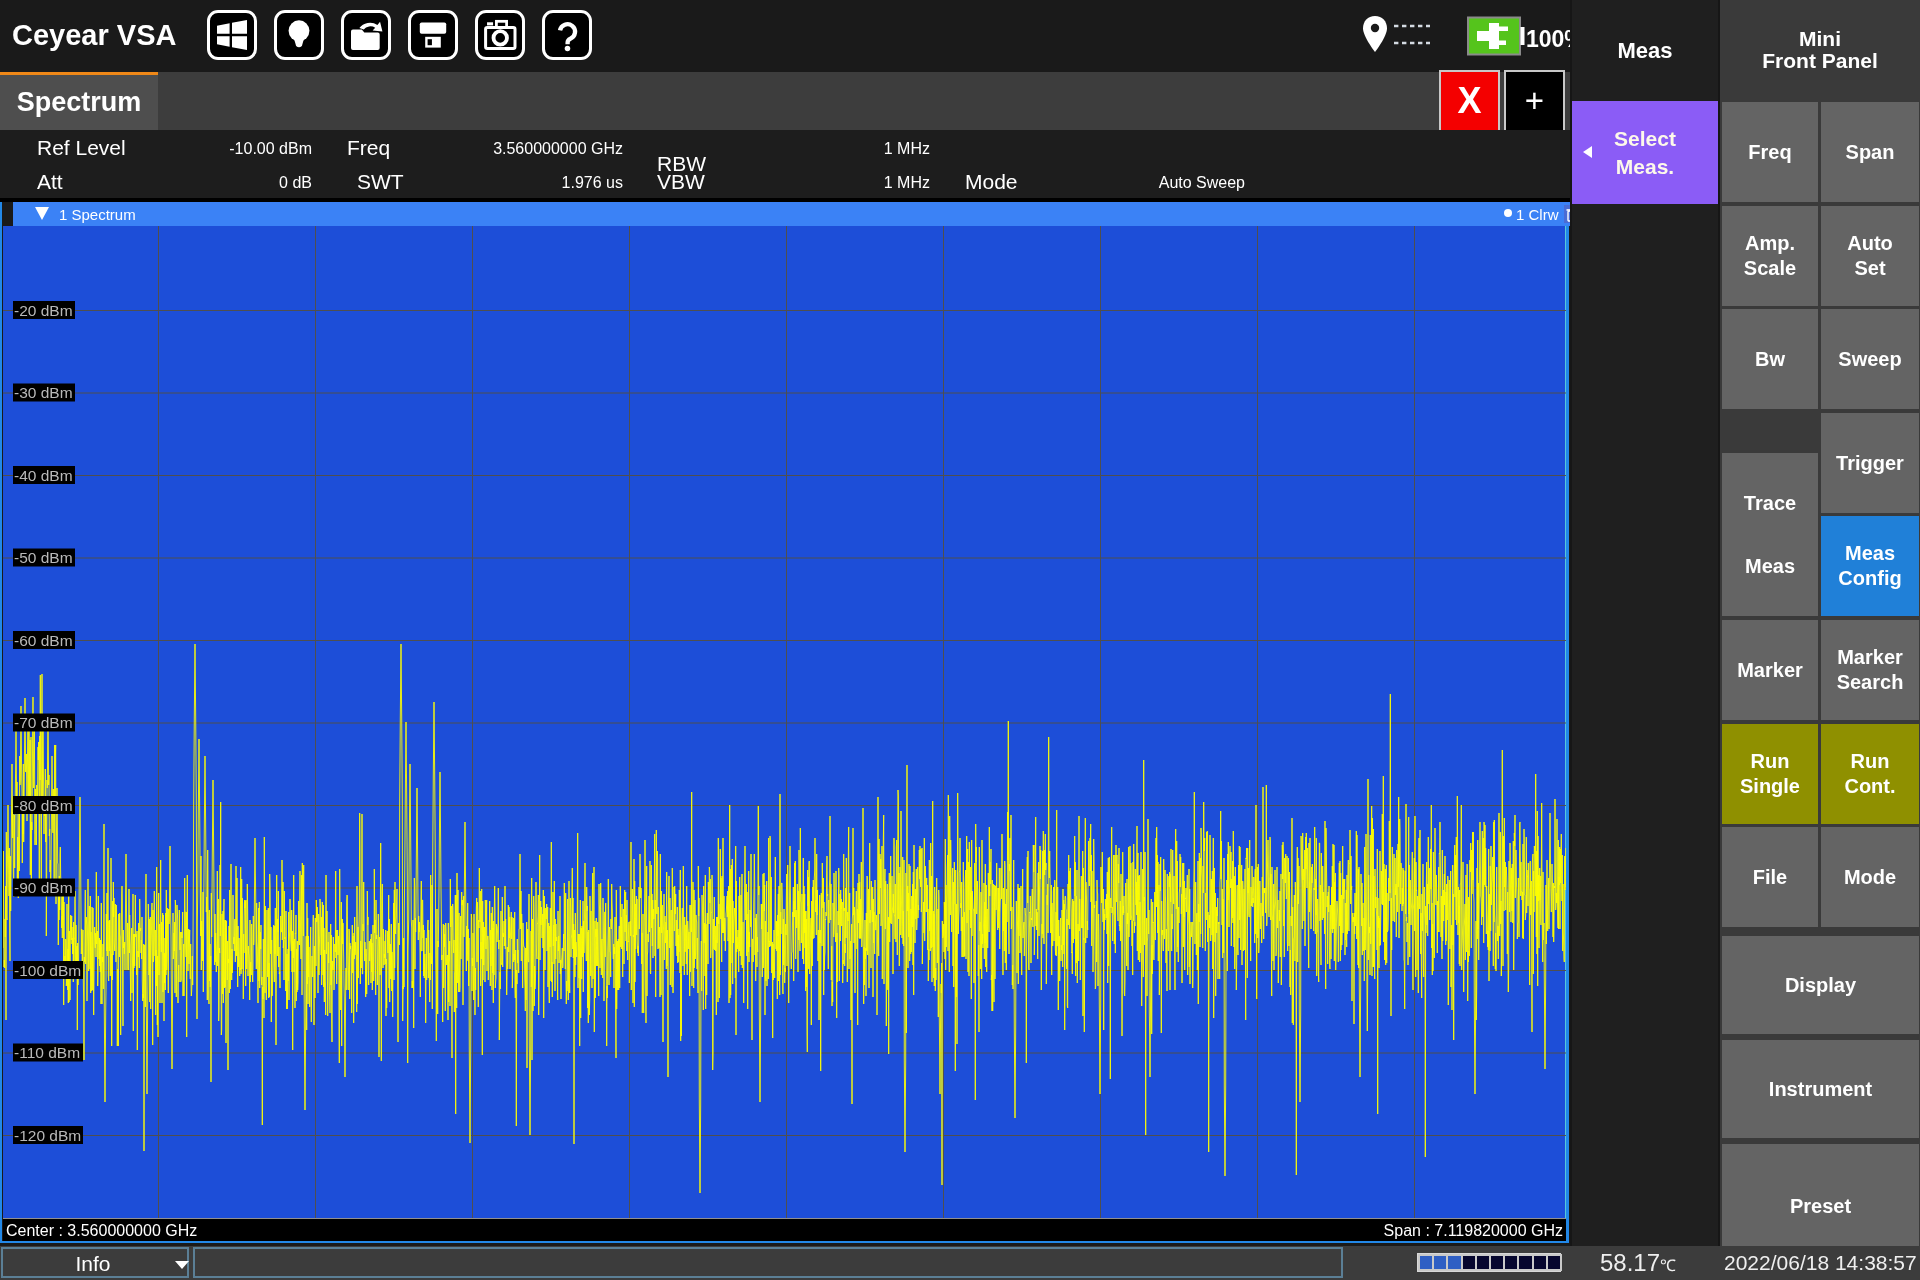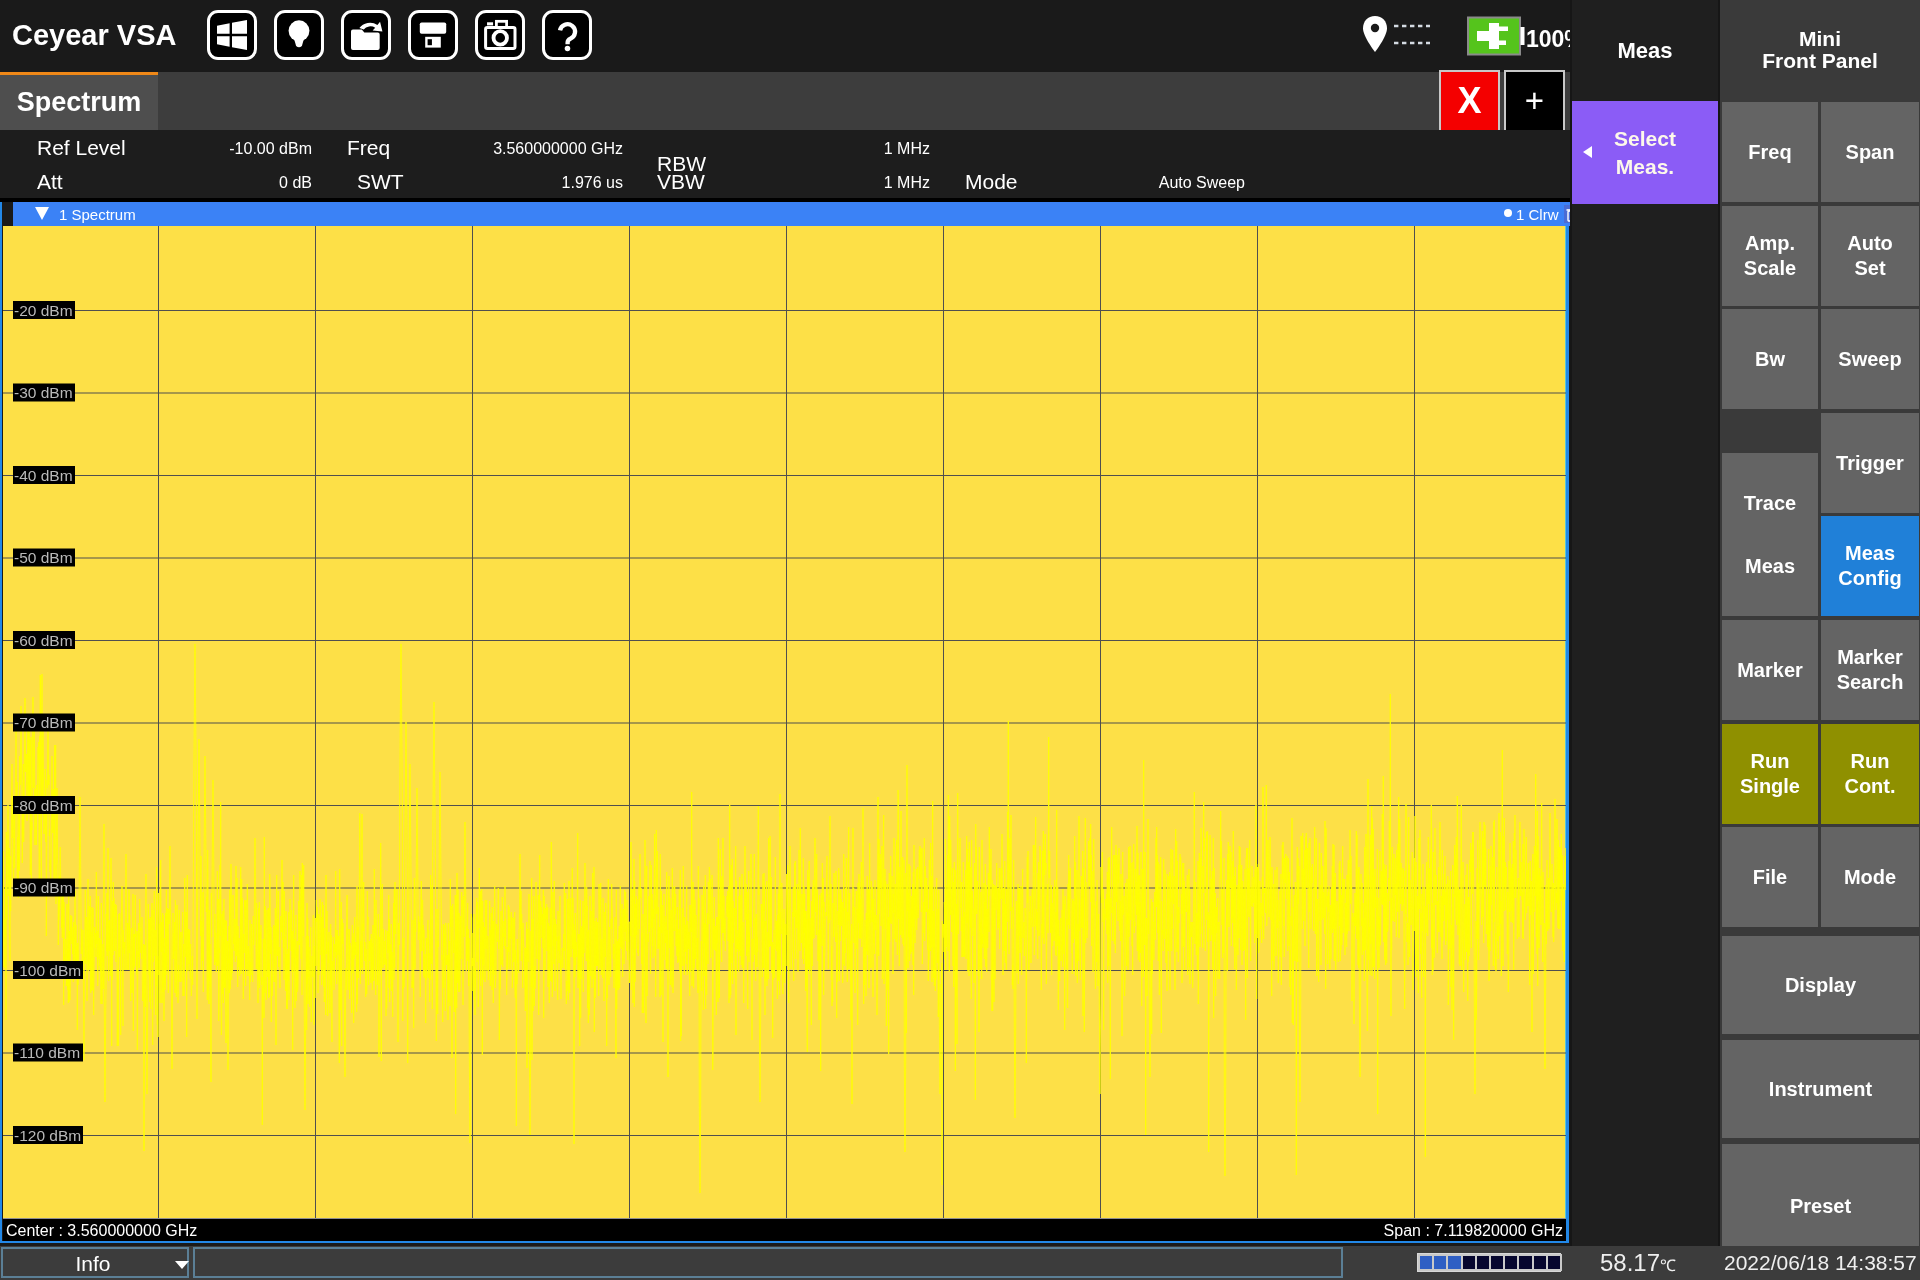--- a/index.html
+++ b/index.html
@@ -126,21 +126,21 @@
           <rect x="2" y="4" width="9" height="10" rx="1" fill="none" stroke="#fff" stroke-width="1.4"></rect>
           <line x1="0.5" y1="3" x2="12.5" y2="3" stroke="#fff" stroke-width="1.6"></line>
           <rect x="4.2" y="0.8" width="4.6" height="2" fill="#fff"></rect>
           <line x1="4.6" y1="6" x2="4.6" y2="12" stroke="#fff" stroke-width="1.2"></line>
           <line x1="6.5" y1="6" x2="6.5" y2="12" stroke="#fff" stroke-width="1.2"></line>
           <line x1="8.4" y1="6" x2="8.4" y2="12" stroke="#fff" stroke-width="1.2"></line>
         </svg>
       </div>
   </div>
 
-  <div class="abs" style="left:3px;top:24px;width:1563px;height:992px;background:#fde047;
+  <div class="abs" style="left:3px;top:24px;width:1563px;height:992px;background:#1d4ed8;
        border-right:1px solid #57c8d8">
     <svg width="1563" height="992" viewBox="0 0 1563 992" style="position:absolute;left:0;top:0">
 <line x1="155.5" y1="0" x2="155.5" y2="992" stroke="#4f4f4f" stroke-width="1"></line>
 <line x1="312.5" y1="0" x2="312.5" y2="992" stroke="#4f4f4f" stroke-width="1"></line>
 <line x1="469.5" y1="0" x2="469.5" y2="992" stroke="#4f4f4f" stroke-width="1"></line>
 <line x1="626.5" y1="0" x2="626.5" y2="992" stroke="#4f4f4f" stroke-width="1"></line>
 <line x1="783.5" y1="0" x2="783.5" y2="992" stroke="#4f4f4f" stroke-width="1"></line>
 <line x1="940.5" y1="0" x2="940.5" y2="992" stroke="#4f4f4f" stroke-width="1"></line>
 <line x1="1097.5" y1="0" x2="1097.5" y2="992" stroke="#4f4f4f" stroke-width="1"></line>
 <line x1="1254.5" y1="0" x2="1254.5" y2="992" stroke="#4f4f4f" stroke-width="1"></line>

